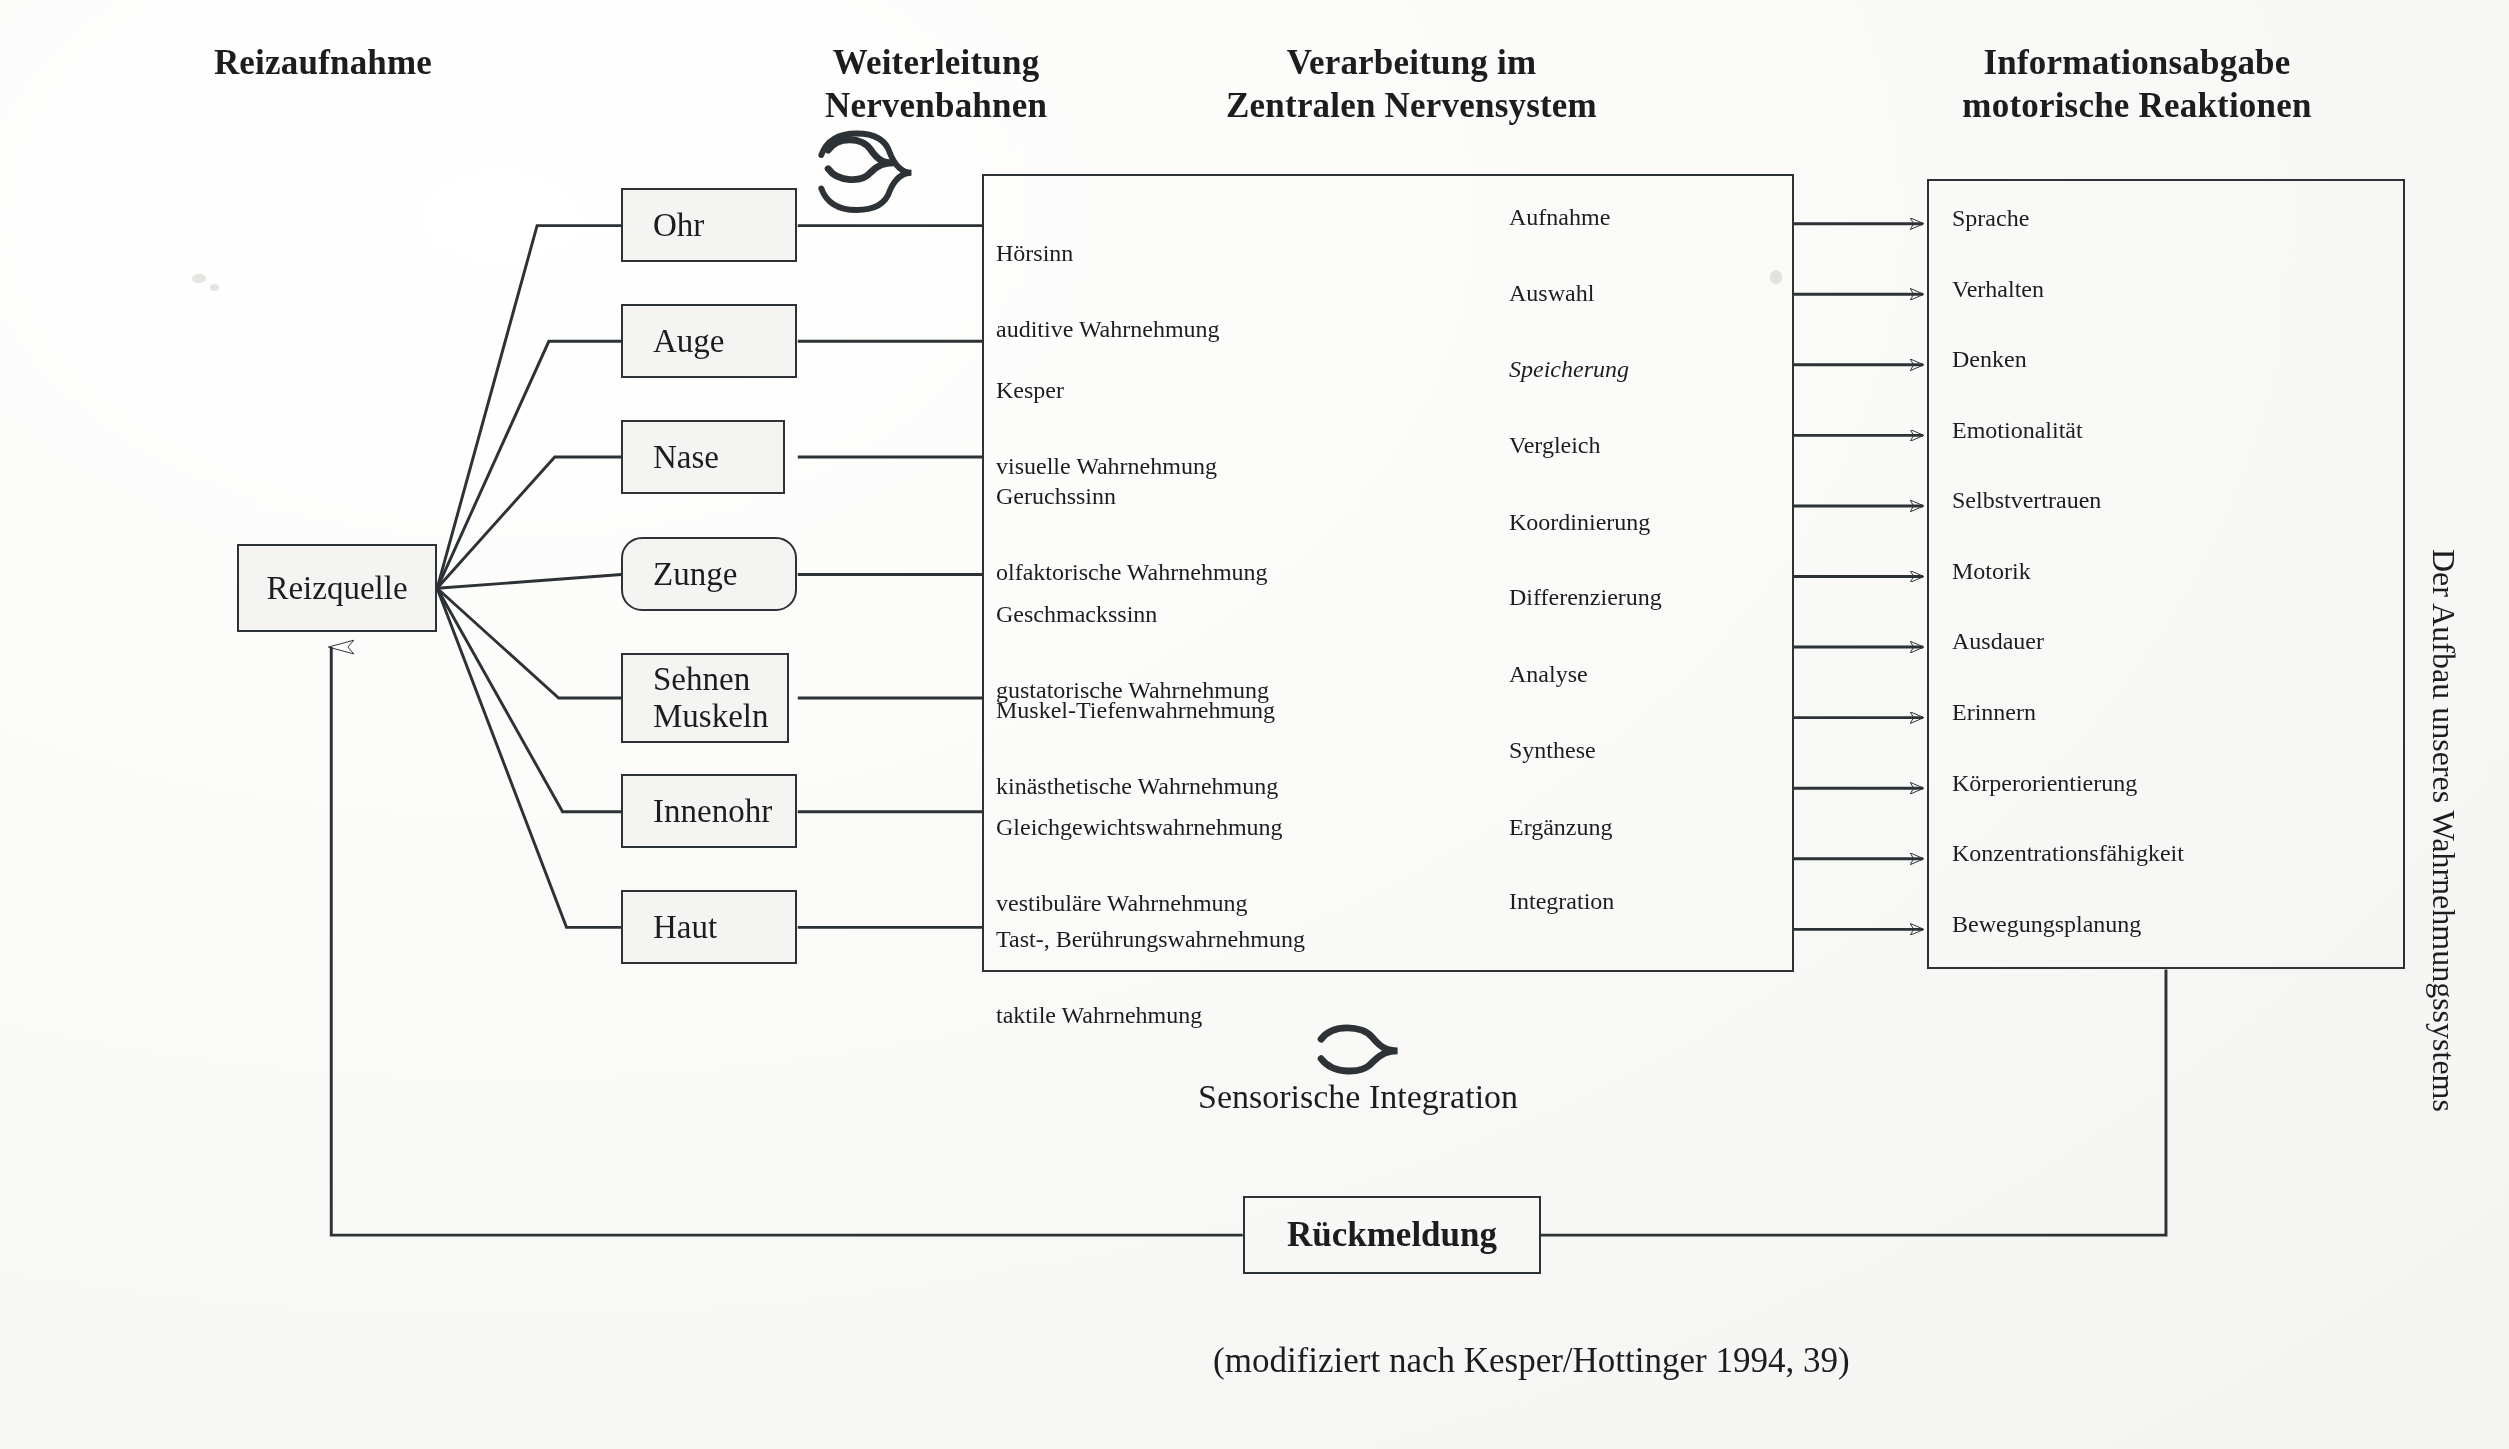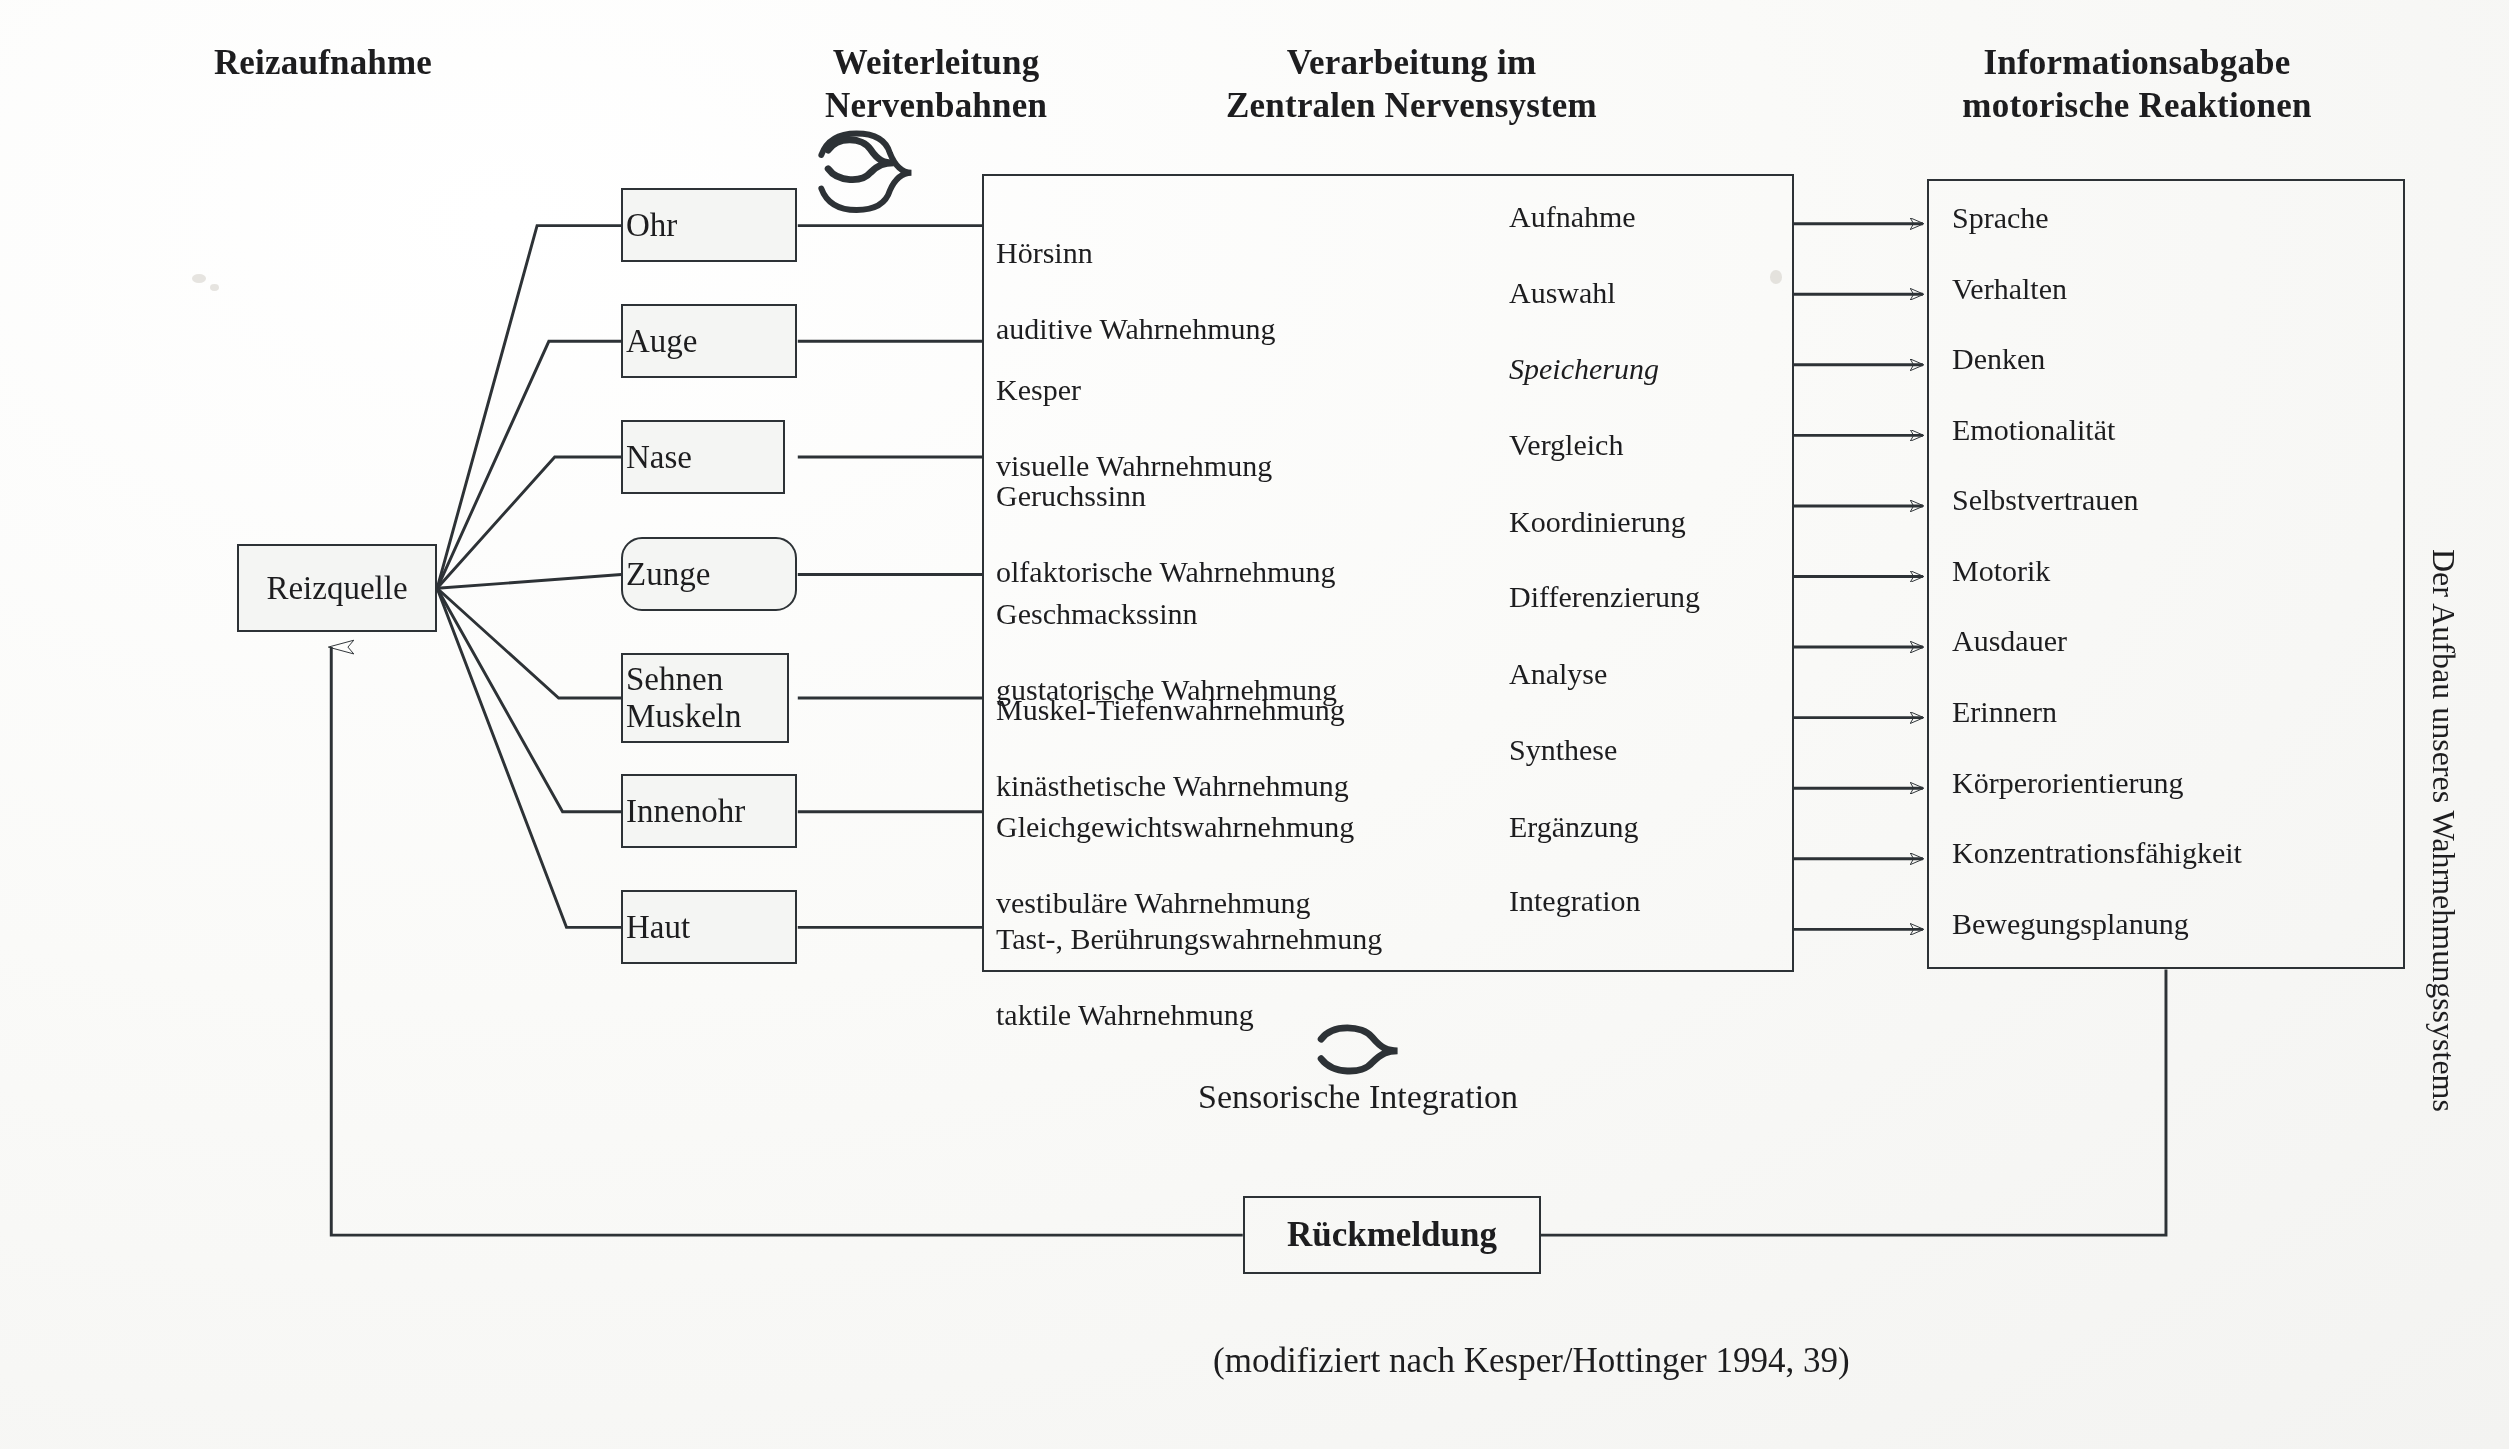--- a/index.html
+++ b/index.html
@@ -37,35 +37,35 @@
     border: 2px solid #2d3236;
     background: #f4f5f3;
     box-sizing: border-box;
     display: flex;
     align-items: center;
     justify-content: flex-start;
   }
   .node-box .lbl {
     font-size: 33px;
     line-height: 37px;
-    padding-left: 3px;
+    padding-left: 30px;
     white-space: pre-line;
   }
   .node-box.center-lbl { justify-content: center; }
   .node-box.center-lbl .lbl { padding-left: 0; text-align: center; }
 
   .big-box {
     position: absolute;
     border: 2px solid #2d3236;
     background: transparent;
     box-sizing: border-box;
   }
   .txt {
     position: absolute;
-    font-size: 30px;
+    font-size: 24px;
     line-height: 38px;
     white-space: pre-line;
   }
   #feedback-box {
     position: absolute;
     border: 2px solid #2d3236;
     background: transparent;
     box-sizing: border-box;
     display: flex;
     align-items: center;

